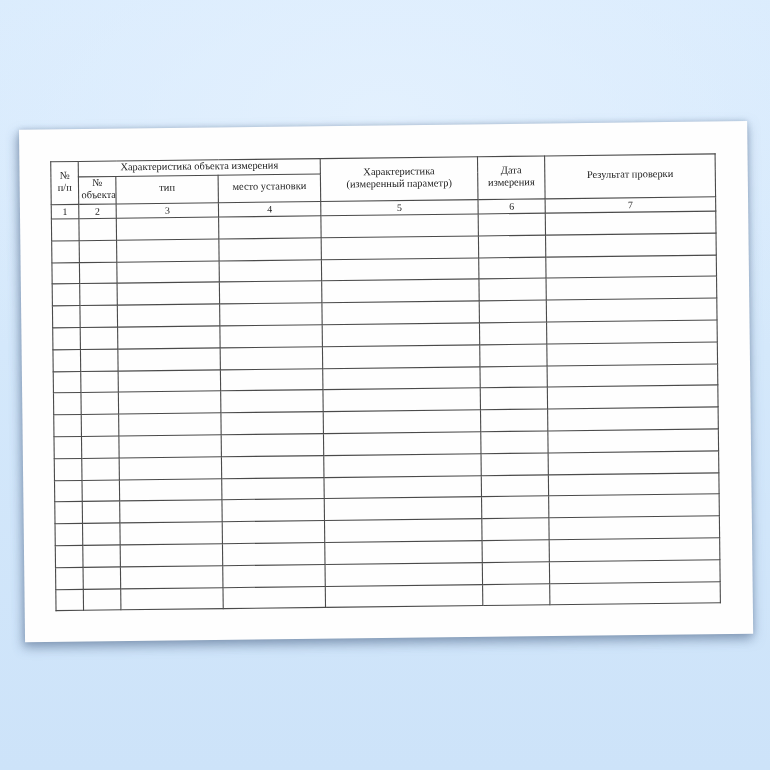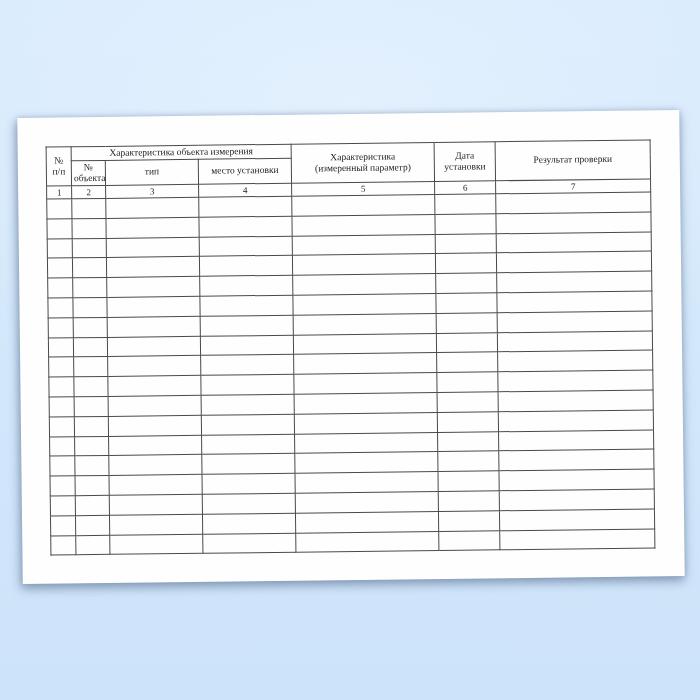--- a/index.html
+++ b/index.html
@@ -85,21 +85,21 @@
         <col class="c7">
     </colgroup>
     <thead>
       <tr class="head-top">
         <th rowspan="2">№
 п/п</th>
         <th colspan="3">Характеристика  объекта измерения</th>
         <th rowspan="2">Характеристика
 (измеренный параметр)</th>
         <th rowspan="2">Дата
-установки</th>
+измерения</th>
         <th rowspan="2">Результат проверки</th>
       </tr>
       <tr class="head-sub">
         <th>№
 объекта</th>
         <th>тип</th>
         <th>место установки</th>
       </tr>
     </thead>
     <tbody>

